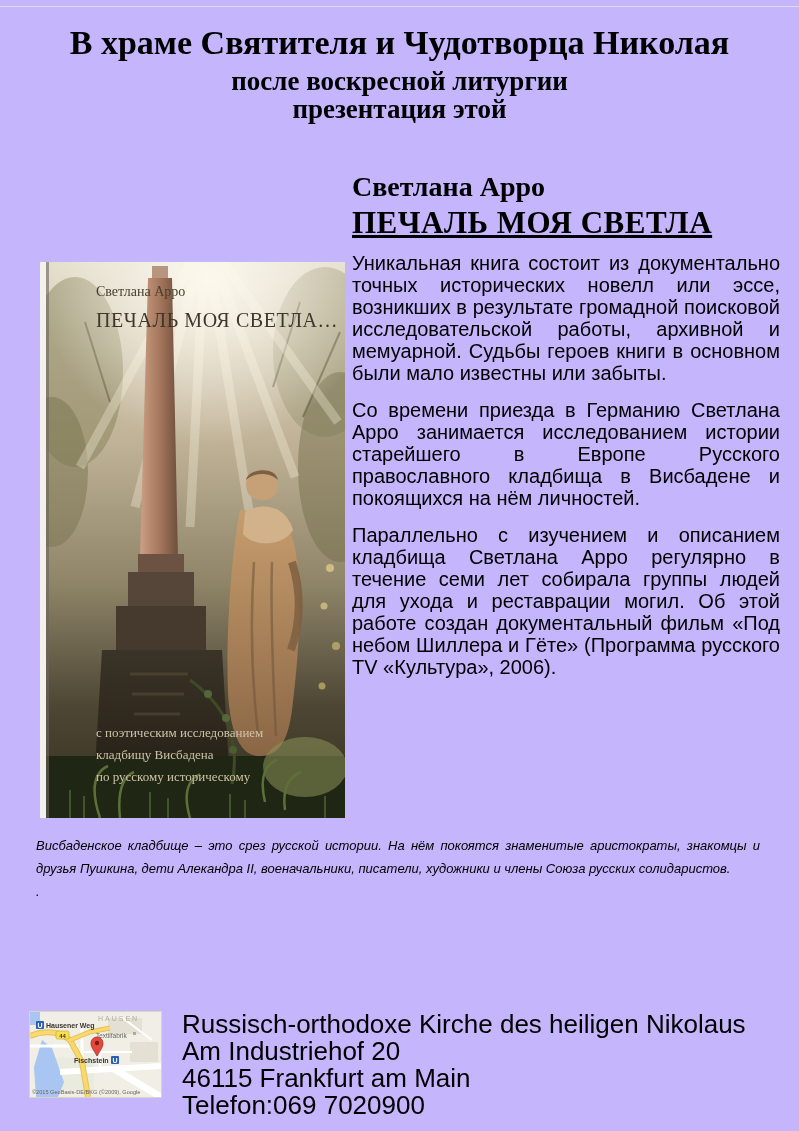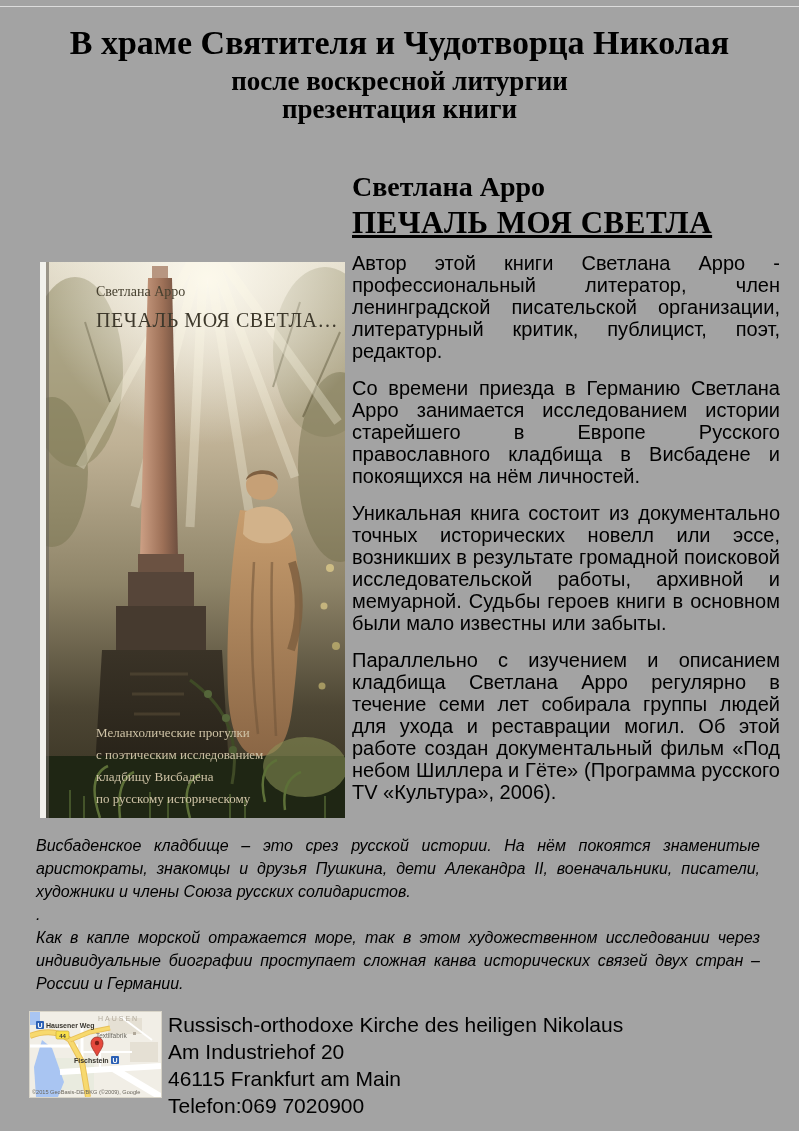--- a/index.html
+++ b/index.html
@@ -1,16 +1,16 @@
 <!DOCTYPE html>
 <html><head>
 <meta charset="utf-8">
 <style>
   html,body{margin:0;padding:0;background:#fff;}
-  .page{position:relative;width:799px;height:1131px;background:#a3a3a3;overflow:hidden;
+  .page{position:relative;width:799px;height:1131px;background:#c4b5fd;overflow:hidden;
         font-family:"Liberation Sans",sans-serif;color:#000;}
   .top-rule{position:absolute;top:6px;left:0;right:0;height:1px;background:#dcdcdc;}
   
   .header{position:absolute;top:22px;left:0;width:799px;text-align:center;
           font-family:"Liberation Serif",serif;font-weight:bold;}
   .title-line{font-size:34px;line-height:42px;letter-spacing:0px;}
   .subtitle-line{font-size:27px;line-height:28px;}
   .subtitle-gap{height:3px;}
   
   .book-heading{position:absolute;left:352px;top:170px;font-family:"Liberation Serif",serif;font-weight:bold;}
@@ -24,37 +24,37 @@
   .cover-title{position:absolute;left:56px;top:47px;font-family:"Liberation Serif",serif;
                font-size:20px;letter-spacing:.6px;color:#3d382b;}
   .cover-sub{position:absolute;left:56px;top:460px;font-family:"Liberation Serif",serif;
              font-size:13px;line-height:22px;color:#cfc3a6;}
   
   .body-col{position:absolute;left:352px;top:252px;width:428px;
             font-size:20px;line-height:22px;text-align:justify;}
   .body-col p{margin:0 0 15px 0;}
   
   .italics{position:absolute;left:36px;top:834px;width:724px;font-style:italic;
-           font-size:16px;line-height:23px;text-align:justify;}
+           font-size:13px;line-height:23px;text-align:justify;}
   .italics p{margin:0;}
   
   .footer-map{position:absolute;left:30px;top:1012px;width:131px;height:85px;outline:1px solid #d8d4c8;}
-  .address{position:absolute;left:168px;top:1011px;font-size:21px;line-height:27px;}
+  .address{position:absolute;left:182px;top:1011px;font-size:26px;line-height:27px;}
 </style>
 </head>
 <body>
 
 <div class="page">
   <div class="top-rule"></div>
 
   <div class="header">
     <div class="title-line">В храме Святителя и Чудотворца Николая</div>
     <div class="subtitle-gap"></div>
     <div class="subtitle-line">после воскресной литургии</div>
-    <div class="subtitle-line">презентация книги</div>
+    <div class="subtitle-line">презентация этой</div>
   </div>
 
   <div class="book-heading">
     <div class="bh-author">Светлана Арро</div>
     <div class="bh-title">ПЕЧАЛЬ МОЯ СВЕТЛА</div>
   </div>
 
   <div class="cover">
     <svg width="305" height="556" viewBox="0 0 305 556">
       <defs>
@@ -130,38 +130,35 @@
           <circle cx="284" cy="344" r="3.5" fill="#e7d38e" opacity="0.65"></circle>
         <circle cx="296" cy="384" r="4" fill="#d8c87a" opacity="0.6"></circle>
           <circle cx="282" cy="424" r="3.5" fill="#d8c87a" opacity="0.6"></circle>
       </g>
       <rect x="0" y="0" width="6" height="556" fill="#f2f1ec"></rect>
       <rect x="6" y="0" width="3" height="556" fill="#6a665d" opacity="0.6"></rect>
     </svg>
     <div class="cover-author">Светлана Арро</div>
     <div class="cover-title">ПЕЧАЛЬ МОЯ СВЕТЛА…</div>
     <div class="cover-sub">
-      <div>Меланхолические прогулки</div>
       <div>с поэтическим исследованием</div>
       <div>кладбищу Висбадена</div>
       <div>по русскому историческому</div>
     </div>
   </div>
 
   <div class="body-col">
-    <p>Автор этой книги  Светлана Арро - профессиональный литератор, член ленинградской писательской организации, литературный критик, публицист, поэт, редактор.</p>
+    <p>Уникальная книга состоит из документально точных исторических новелл или эссе, возникших в результате громадной поисковой исследовательской работы, архивной и мемуарной. Судьбы героев книги в основном были мало известны или забыты.</p>
     <p>Со времени приезда в Германию Светлана Арро занимается исследованием истории старейшего в Европе Русского православного кладбища в Висбадене и покоящихся на нём личностей.</p>
-    <p>Уникальная книга состоит из документально точных исторических новелл или эссе, возникших в результате громадной поисковой исследовательской работы, архивной и мемуарной. Судьбы героев книги в основном были мало известны или забыты.</p>
     <p>Параллельно с изучением и описанием кладбища  Светлана Арро регулярно в течение семи лет собирала группы людей для ухода и реставрации могил. Об этой работе создан документальный фильм «Под небом Шиллера и Гёте» (Программа русского TV «Культура», 2006).</p>
   </div>
 
   <div class="italics">
     <p>Висбаденское кладбище – это срез русской истории. На нём покоятся знаменитые аристократы, знакомцы и друзья Пушкина, дети Алекандра II, военачальники, писатели, художники и члены Союза русских солидаристов.</p>
     <p>.</p>
-    <p>Как в капле морской отражается море, так в этом художественном исследовании через индивидуальные биографии проступает сложная канва исторических связей двух стран – России и Германии.</p>
   </div>
 
   <div class="footer-map">
     <svg width="131" height="85" viewBox="0 0 131 85">
       <rect x="0" y="0" width="131" height="85" fill="#f1eee6"></rect>
       <g>
         <rect x="78" y="6" width="34" height="16" fill="#e5e0d4"></rect>
         <rect x="100" y="30" width="28" height="20" fill="#e5e0d4"></rect>
         <rect x="24" y="46" width="40" height="32" fill="#e9ebdf"></rect>
       </g>

